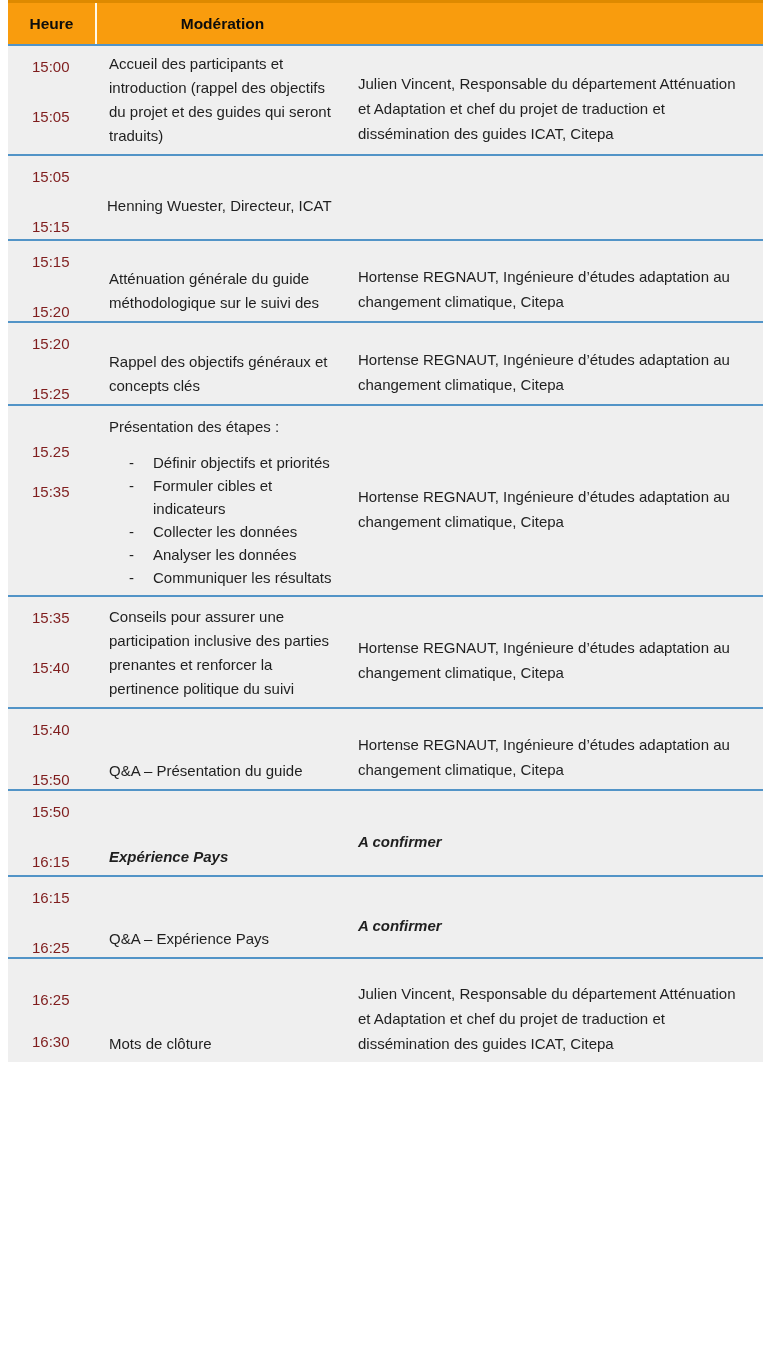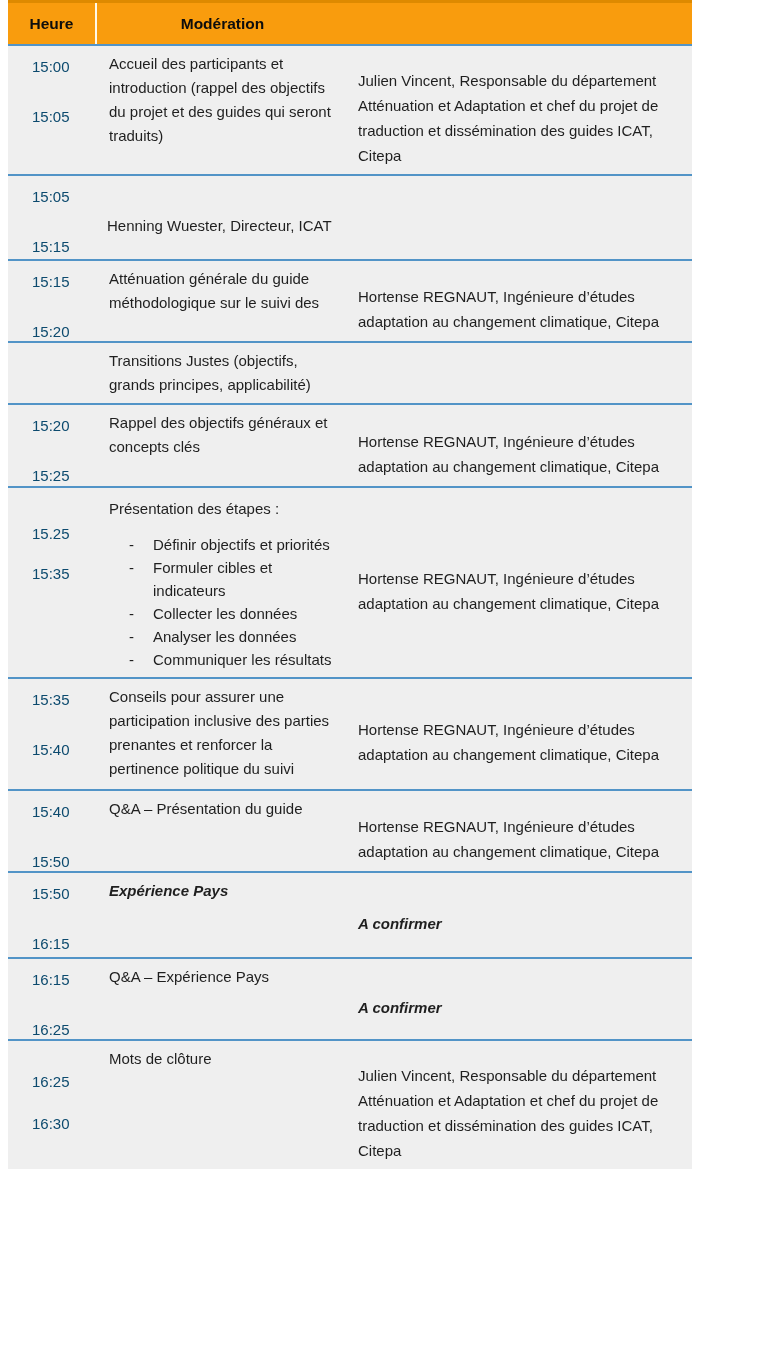--- a/index.html
+++ b/index.html
@@ -13,21 +13,21 @@
   }
   *{box-sizing:border-box;}
   html,body{margin:0;padding:0;}
   body{
     width:768px;height:1365px;background:#ffffff;
     font-family:"Liberation Sans", sans-serif;
     color:var(--body-text);
     overflow:hidden;
   }
   .agenda{
-    position:absolute;left:8px;top:0;width:684px;
+    position:absolute;left:8px;top:0;width:755px;
   }
   .header-row{
     display:grid;grid-template-columns:89px 251px 1fr;
     background:var(--header-bg);
     border-top:3px solid var(--header-bg-edge);
     height:44px;
   }
   .hcell{
     display:flex;align-items:center;justify-content:center;
     font-weight:bold;font-size:15.5px;color:var(--header-text);
@@ -38,26 +38,26 @@
     background:var(--row-bg);
     border-top:2px solid var(--rule-blue);
   }
   .r1{min-height:103px}.r2{min-height:85px}.r3{min-height:73px}
   .r4{min-height:56px}.r5{min-height:83px}.r6{min-height:155px}
   .r7{min-height:112px}.r8{min-height:74px}.r9{min-height:86px}
   .r10{min-height:71px}.r11{min-height:105px}
   .time{
     padding:12px 0 0 24px;
     display:flex;flex-direction:column;gap:32px;
-    font-size:15px;line-height:18px;color:#0c4a6e;
+    font-size:15px;line-height:18px;color:#7f1d1d;
   }
   .r6 .time{padding-top:37px;gap:22px;}
   .r11 .time{padding-top:32px;gap:24px;}
   .theme{
-    display:flex;align-items:flex-start;
+    display:flex;align-items:flex-end;
     padding:6px 4px 6px 12px;
     font-size:15px;line-height:24px;
   }
   .theme .inner{max-width:240px;}
   .r6 .theme{align-items:flex-start;padding-top:9px;}
   .moderation{
     display:flex;align-items:center;
     padding:22px 4px 6px 10px;
     font-size:15px;line-height:25px;
   }
@@ -109,32 +109,20 @@
       <span>15:20</span>
     </div>
     <div class="theme">
       <span class="inner">Atténuation générale du guide méthodologique sur le suivi des</span>
     </div>
     <div class="moderation">
       <span class="inner">Hortense REGNAUT, Ingénieure d’études adaptation au changement climatique, Citepa</span>
     </div>
   </div>
 
-  <div class="row r4">
-    <div class="time">
-      <span></span>
-      <span></span>
-    </div>
-    <div class="theme">
-      <span class="inner">Transitions Justes (objectifs, grands principes, applicabilité)</span>
-    </div>
-    <div class="moderation">
-      <span class="inner"></span>
-    </div>
-  </div>
 
   <div class="row r5">
     <div class="time">
       <span>15:20</span>
       <span>15:25</span>
     </div>
     <div class="theme">
       <span class="inner">Rappel des objectifs généraux et concepts clés</span>
     </div>
     <div class="moderation">

